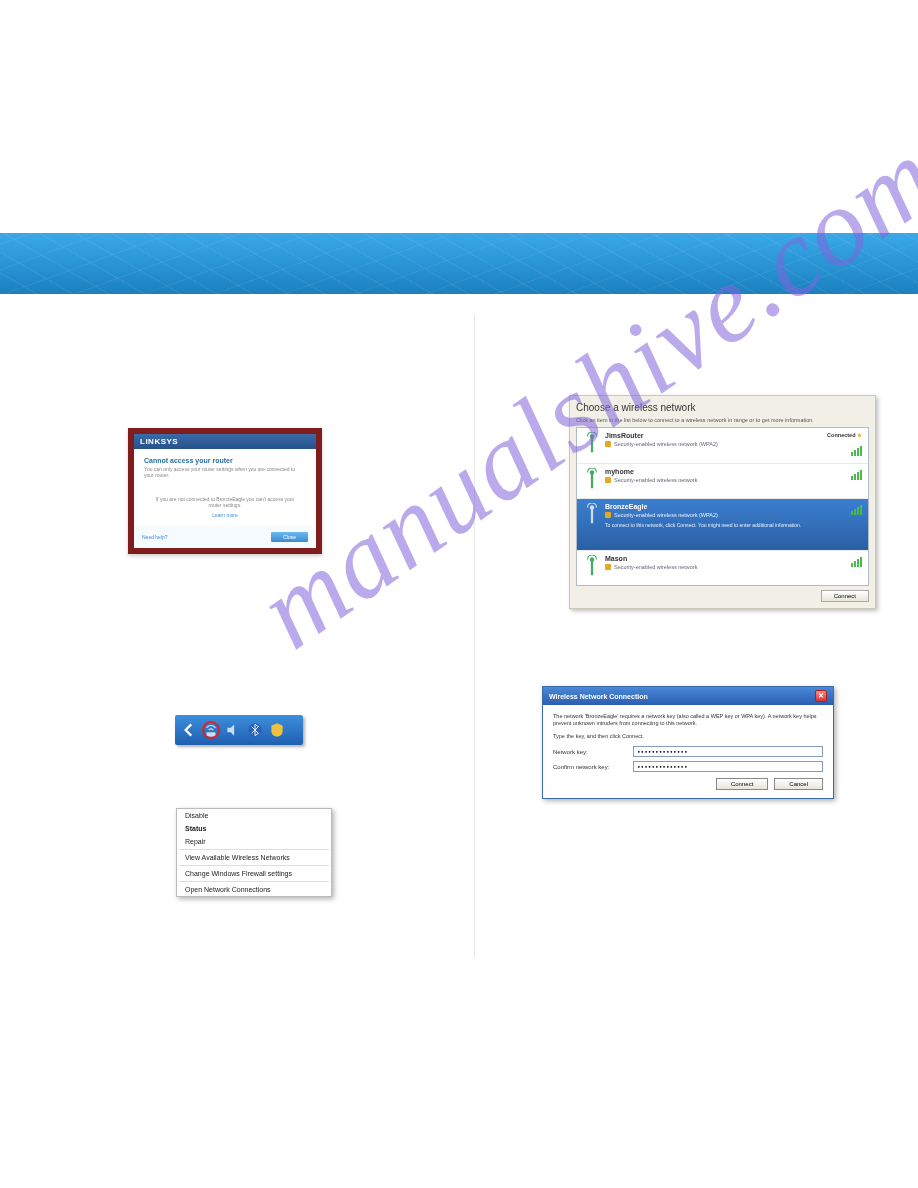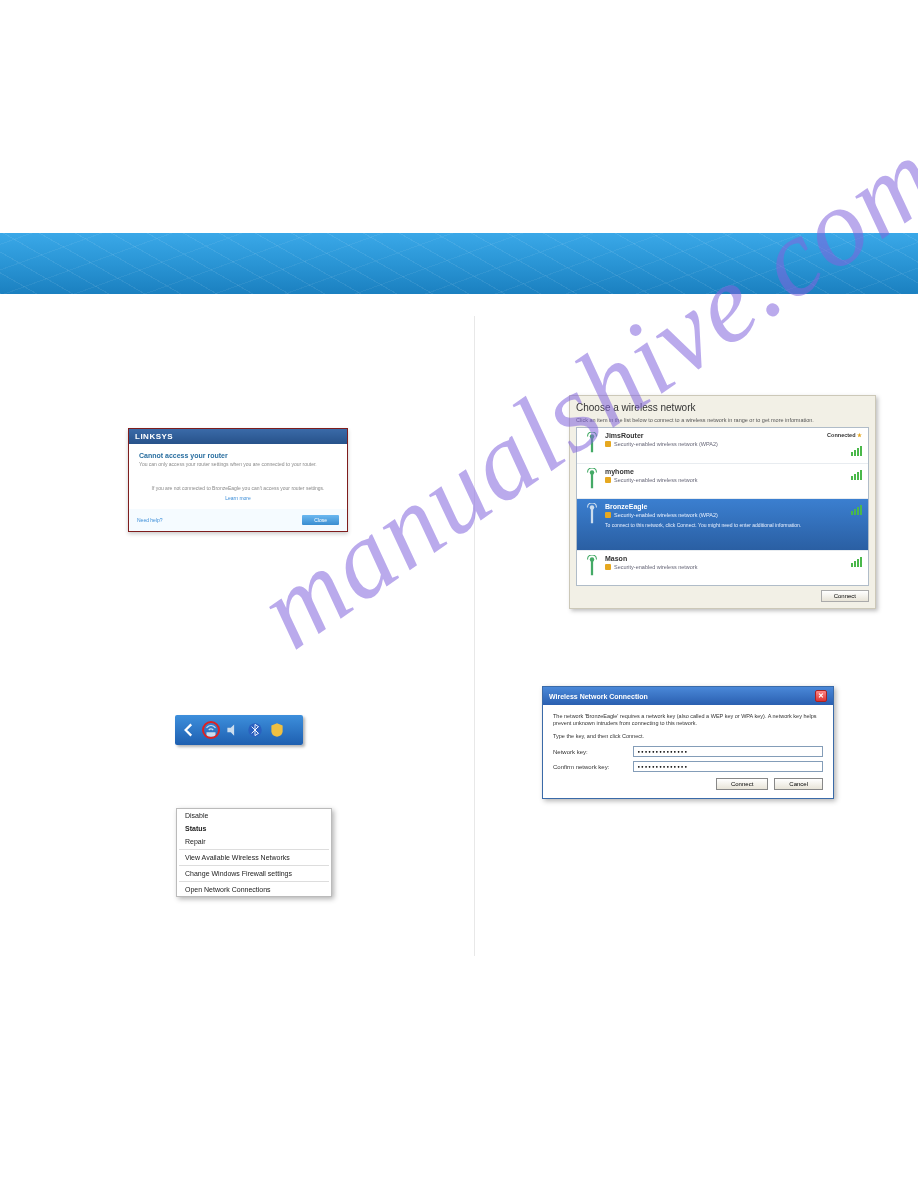--- a/index.html
+++ b/index.html
@@ -4,21 +4,21 @@
 <style>
   * { box-sizing: border-box; margin: 0; padding: 0; }
   body { font-family: Arial, sans-serif; background: #fff; width: 918px; height: 1188px; position: relative; }
   
   .blue-band { position: absolute; top: 233px; left: 0; width: 918px; height: 61px; background: linear-gradient(180deg, #3aa8e8 0%, #2a95d5 50%, #1b80c0 100%); overflow: hidden; }
   .blue-band::before { content: ""; position: absolute; inset: 0; background: repeating-linear-gradient(30deg, rgba(255,255,255,0.08) 0 1px, transparent 1px 18px), repeating-linear-gradient(-20deg, rgba(255,255,255,0.06) 0 1px, transparent 1px 24px); }
 
   .watermark { position: absolute; top: 330px; left: 200px; font-size: 110px; color: rgba(130,100,220,0.55); font-weight: 500; transform: rotate(-35deg); transform-origin: center; letter-spacing: 2px; pointer-events: none; z-index: 50; font-family: Georgia, serif; font-style: italic; }
 
   
-  .linksys-dlg { position: absolute; top: 428px; left: 128px; width: 220px; background: #fff; border: 1px solid #7f1d1d; box-shadow: 0 2px 4px rgba(0,0,0,0.2); }
+  .linksys-dlg { position: absolute; top: 428px; left: 128px; width: 194px; background: #fff; border: 6px solid #7f1d1d; box-shadow: 0 2px 4px rgba(0,0,0,0.2); }
   .linksys-head { background: linear-gradient(180deg,#3a6aa8,#27528a); color: #fff; padding: 3px 6px; font-size: 8px; font-weight: bold; letter-spacing: 0.5px; }
   .linksys-body { padding: 8px 10px 8px 10px; background: #fff; font-size: 6px; color: #333; }
   .linksys-body .title { font-weight: bold; font-size: 7px; color: #2a5; color:#2a6fa0; margin-bottom:2px;}
   .linksys-body .sub { color: #888; font-size: 5px; margin-bottom: 18px; }
   .linksys-body .msg { color: #888; font-size: 5px; text-align: center; padding: 0 10px; }
   .linksys-body .learn { color: #3b8dd8; font-size: 5px; text-align: center; margin-top: 4px; }
   .linksys-foot { padding: 6px 8px; display:flex; justify-content:space-between; align-items:center; background:#f5fbff;}
   .linksys-foot .help { color: #3b8dd8; font-size: 5px; }
   .linksys-foot .close-btn { background: linear-gradient(180deg,#6bb8f0,#3a8dd0); color:#fff; font-size:5px; padding:2px 12px; border:0; border-radius:1px; }
 

